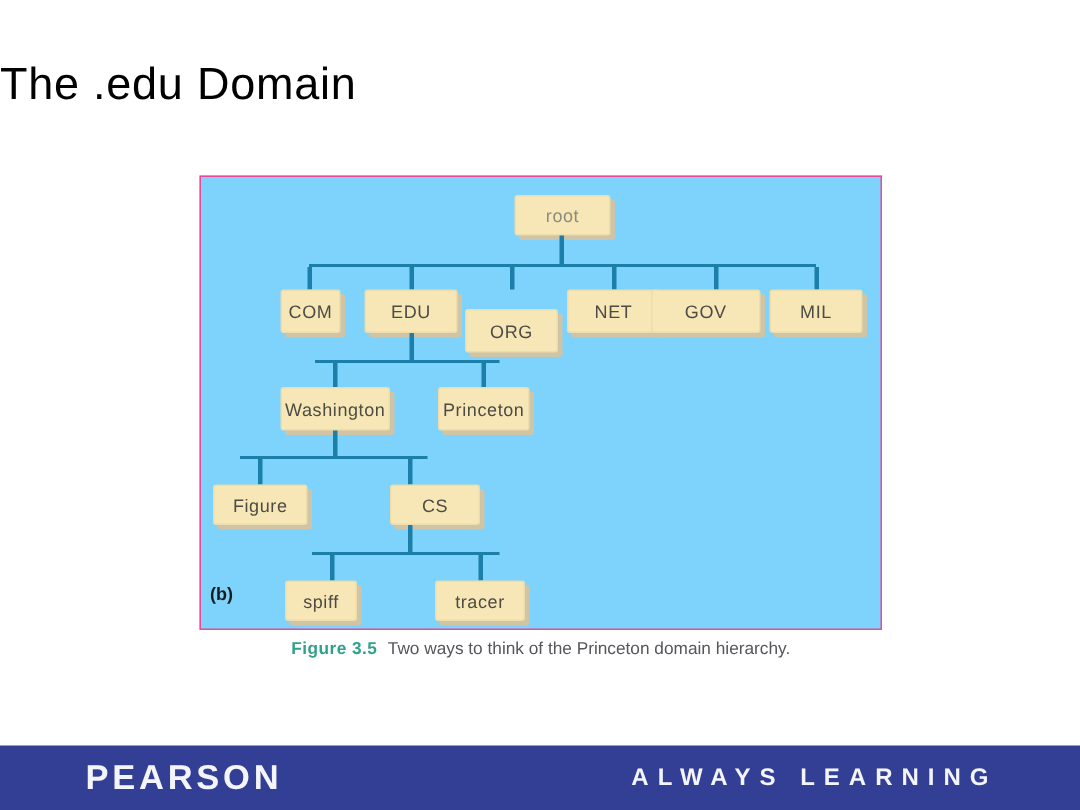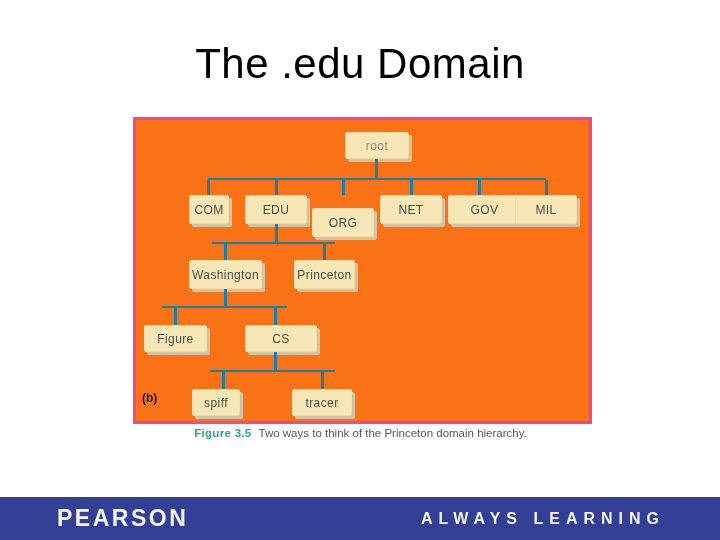--- a/index.html
+++ b/index.html
@@ -5,29 +5,29 @@
   html, body { margin: 0; padding: 0; }
   body {
     width: 720px; height: 540px; overflow: hidden;
     background: #ffffff;
     font-family: "Liberation Sans", sans-serif;
   }
   .slide { position: relative; width: 720px; height: 540px; background: #fff; }
 
   .title {
     position: absolute; left: 0; top: 40px; width: 720px;
-    margin: 0; text-align: center;
-    font-size: 42px; font-weight: 400; color: #000;
+    margin: 0; 
+    font-size: 30px; font-weight: 400; color: #000;
     letter-spacing: 0.5px;
   }
 
   .panel {
     position: absolute; left: 133px; top: 117px;
     width: 453px; height: 301px;
-    border: 3px solid #ec4899; background: #f97316;
+    border: 1px solid #ec4899; background: #7dd3fc;
   }
 
   .node {
     position: absolute;
     background: var(--node-fill, #f7e7b6);
     border: 1px solid #eeddab;
     box-shadow: 3px 3px 0 0 #cfc5a6;
     color: var(--node-text, #4c4c45);
     font-size: 12px; letter-spacing: 0.4px;
     display: flex; align-items: center; justify-content: center;
@@ -84,38 +84,38 @@
     <div class="vline" style="left:139px;top:60px;height:15px;"></div>
     <div class="vline" style="left:206px;top:60px;height:15px;"></div>
     <div class="vline" style="left:274px;top:60px;height:15px;"></div>
     <div class="vline" style="left:342px;top:60px;height:15px;"></div>
     <div class="vline" style="left:409px;top:60px;height:15px;"></div>
 
     <div class="node" style="left:53px;top:75px;width:40px;height:29px;">COM</div>
     <div class="node" style="left:109px;top:75px;width:62px;height:29px;">EDU</div>
     <div class="node" style="left:176px;top:75px;width:62px;height:29px;margin-top:13px;">ORG</div>
     <div class="node" style="left:244px;top:75px;width:62px;height:29px;">NET</div>
-    <div class="node" style="left:312px;top:75px;width:73px;height:29px;">GOV</div>
+    <div class="node" style="left:300px;top:75px;width:73px;height:29px;">GOV</div>
     <div class="node" style="left:379px;top:75px;width:62px;height:29px;">MIL</div>
 
     <div class="vline" style="left:139px;top:104px;height:19px;"></div>
     <div class="hline" style="left:76px;top:122px;width:123px;"></div>
     <div class="vline" style="left:88px;top:124px;height:16px;"></div>
     <div class="vline" style="left:187px;top:124px;height:16px;"></div>
 
     <div class="node" style="left:53px;top:140px;width:73px;height:29px;">Washington</div>
     <div class="node" style="left:158px;top:140px;width:61px;height:29px;text-align:center;">Princeton</div>
 
     <div class="vline" style="left:88px;top:169px;height:18px;"></div>
     <div class="hline" style="left:26px;top:186px;width:125px;"></div>
     <div class="vline" style="left:38px;top:188px;height:17px;"></div>
     <div class="vline" style="left:138px;top:188px;height:17px;"></div>
 
     <div class="node" style="left:8px;top:205px;width:63px;height:27px;">Figure</div>
-    <div class="node" style="left:109px;top:205px;width:72px;height:27px;">CS</div>
+    <div class="node" style="left:126px;top:205px;width:60px;height:27px;">CS</div>
 
     <div class="vline" style="left:138px;top:232px;height:19px;"></div>
     <div class="hline" style="left:74px;top:250px;width:125px;"></div>
     <div class="vline" style="left:86px;top:252px;height:17px;"></div>
     <div class="vline" style="left:185px;top:252px;height:17px;"></div>
 
     <div class="node" style="left:56px;top:269px;width:48px;height:27px;">spiff</div>
     <div class="node" style="left:156px;top:269px;width:60px;height:27px;">tracer</div>
 
     <span class="panel-label">(b)</span>

